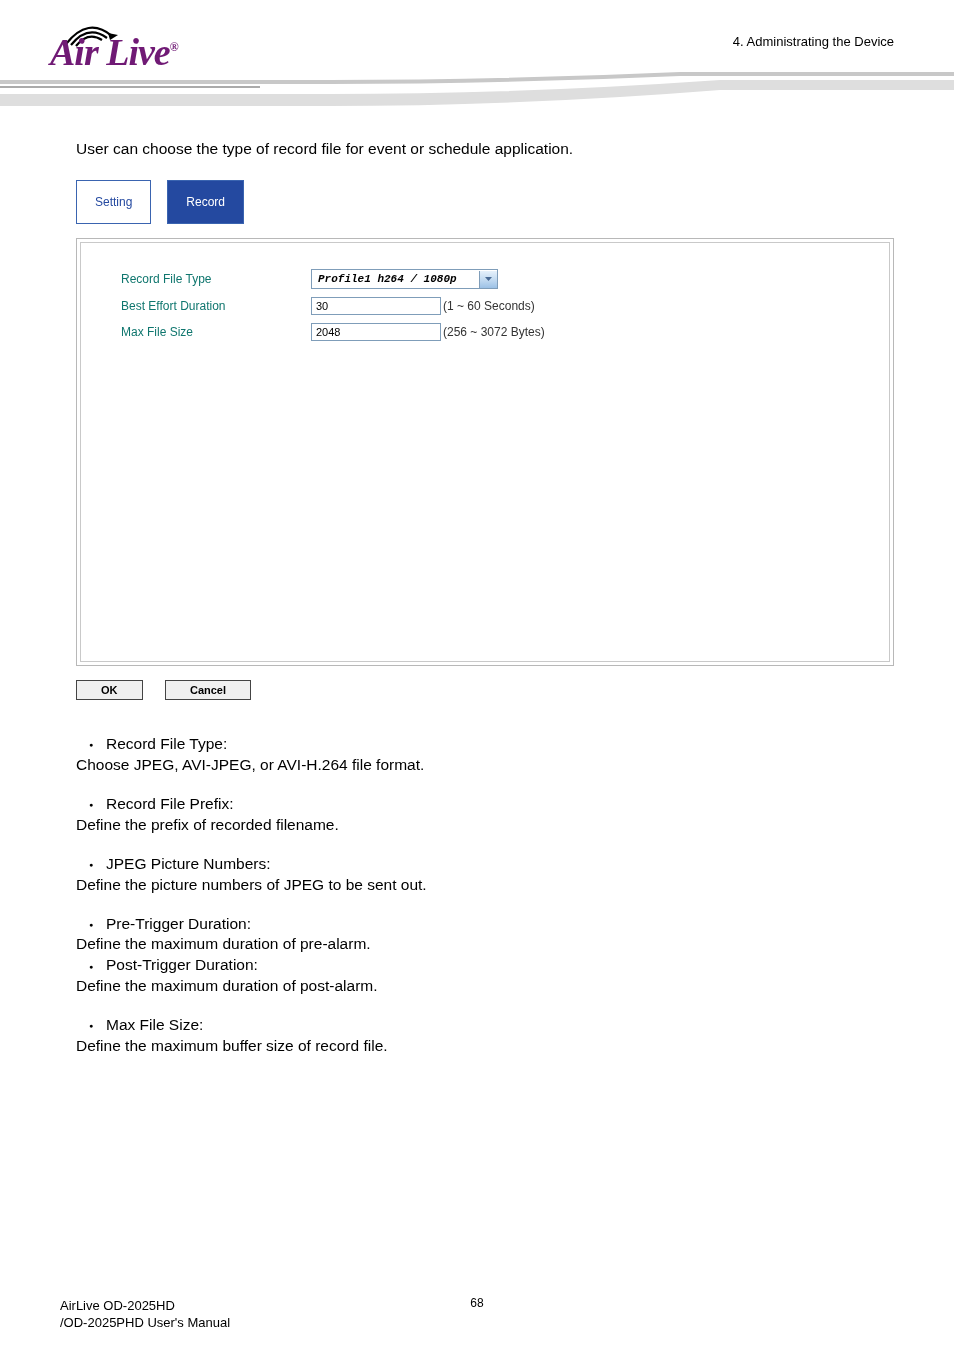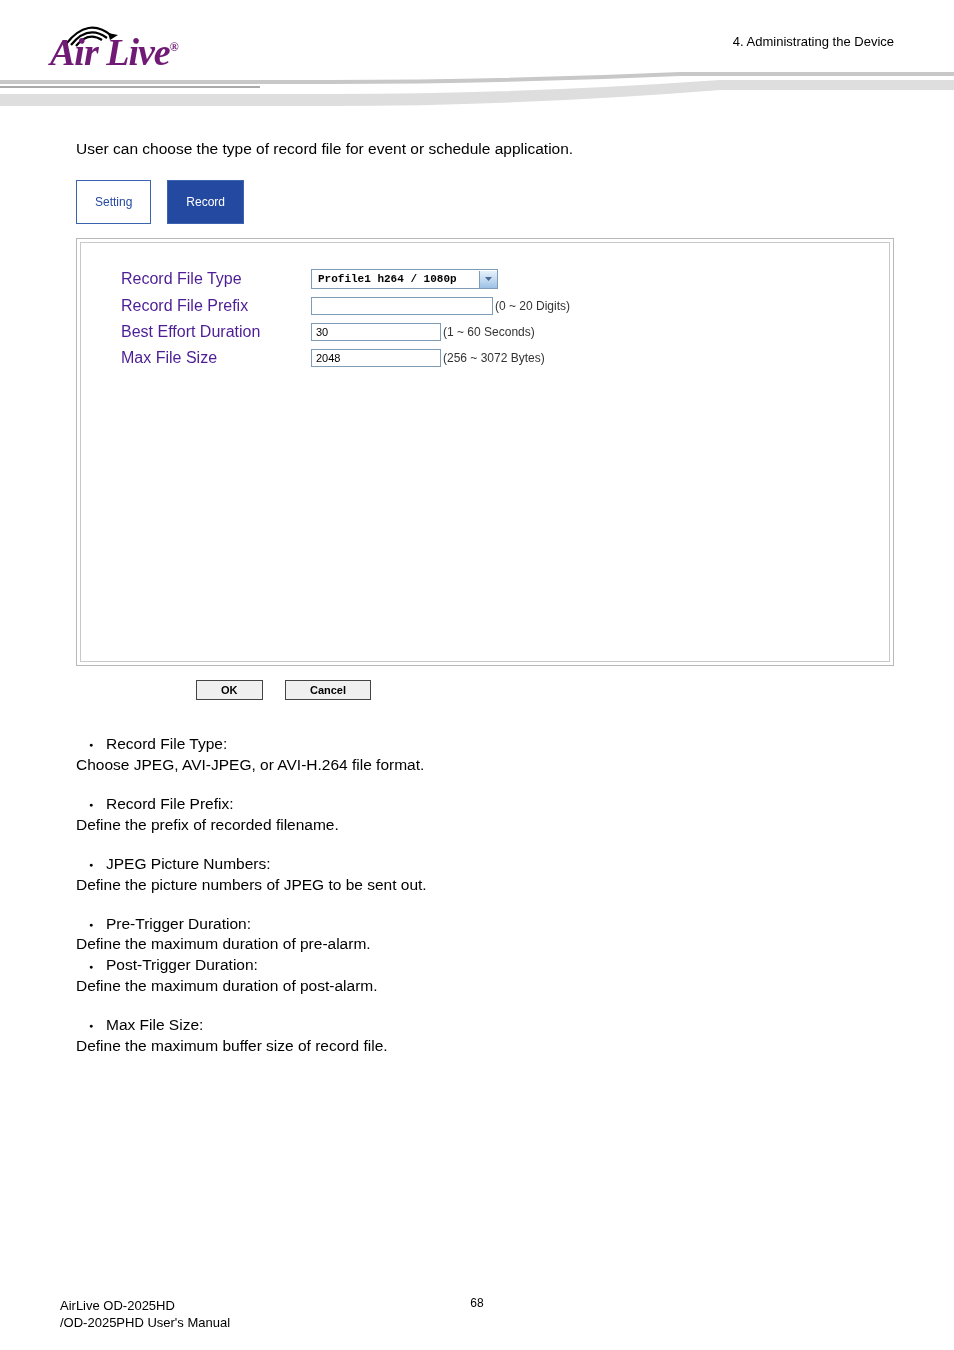--- a/index.html
+++ b/index.html
@@ -99,36 +99,37 @@
   height: 420px;
   box-sizing: border-box;
 }
 .form-row {
   display: flex;
   align-items: center;
   margin-bottom: 8px;
 }
 .form-label {
   width: 190px;
-  font-size: 16px;
-  color: #4c1d95;
+  font-size: 12px;
+  color: #0f766e;
 }
 .select-wrap {
   display: inline-flex;
   border: 1px solid #7f9db9;
   background: #fff;
   height: 18px;
   align-items: center;
 }
 .select-text {
   font-family: 'Courier New', monospace;
   font-size: 11px;
   font-weight: bold;
   padding: 0 6px;
   width: 155px;
+  font-style: italic;
 }
 .select-arrow-btn {
   width: 17px;
   height: 17px;
   background: linear-gradient(180deg, #e6f1fb 0%, #bcd6ef 60%, #9cc1e6 100%);
   border-left: 1px solid #7f9db9;
   display: flex;
   align-items: center;
   justify-content: center;
 }
@@ -142,21 +143,20 @@
 }
 .input-w1 { width: 182px; }
 .input-w2 { width: 130px; }
 .hint {
   font-size: 12px;
   color: #333;
   margin-left: 2px;
 }
 .button-row {
   margin-top: 14px;
-  margin-left: 120px;
 }
 .btn {
   border: 1px solid #444;
   background: #f0f0f0;
   font-size: 11px;
   font-weight: bold;
   padding: 2px 24px;
   height: 20px;
   cursor: pointer;
 }
@@ -240,25 +240,20 @@
           <div class="select-wrap">
             <div class="select-text">Profile1 h264 / 1080p</div>
             <div class="select-arrow-btn">
               <svg width="9" height="9" viewBox="0 0 9 9">
                   <path d="M1 2 L4.5 6 L8 2 Z" fill="#4a6a94"></path>
                 </svg>
             </div>
           </div>
         </div>
 
-        <div class="form-row">
-          <div class="form-label">Record File Prefix</div>
-          <input type="text" class="text-input input-w1" value="" style="">
-          <span class="hint">(0 ~ 20 Digits)</span>
-        </div>
 
 
         <div class="form-row">
           <div class="form-label">Best Effort Duration</div>
           <input type="text" class="text-input input-w2" value="30" style="">
           <span class="hint">(1 ~ 60 Seconds)</span>
         </div>
 
         <div class="form-row">
           <div class="form-label">Max File Size</div>

